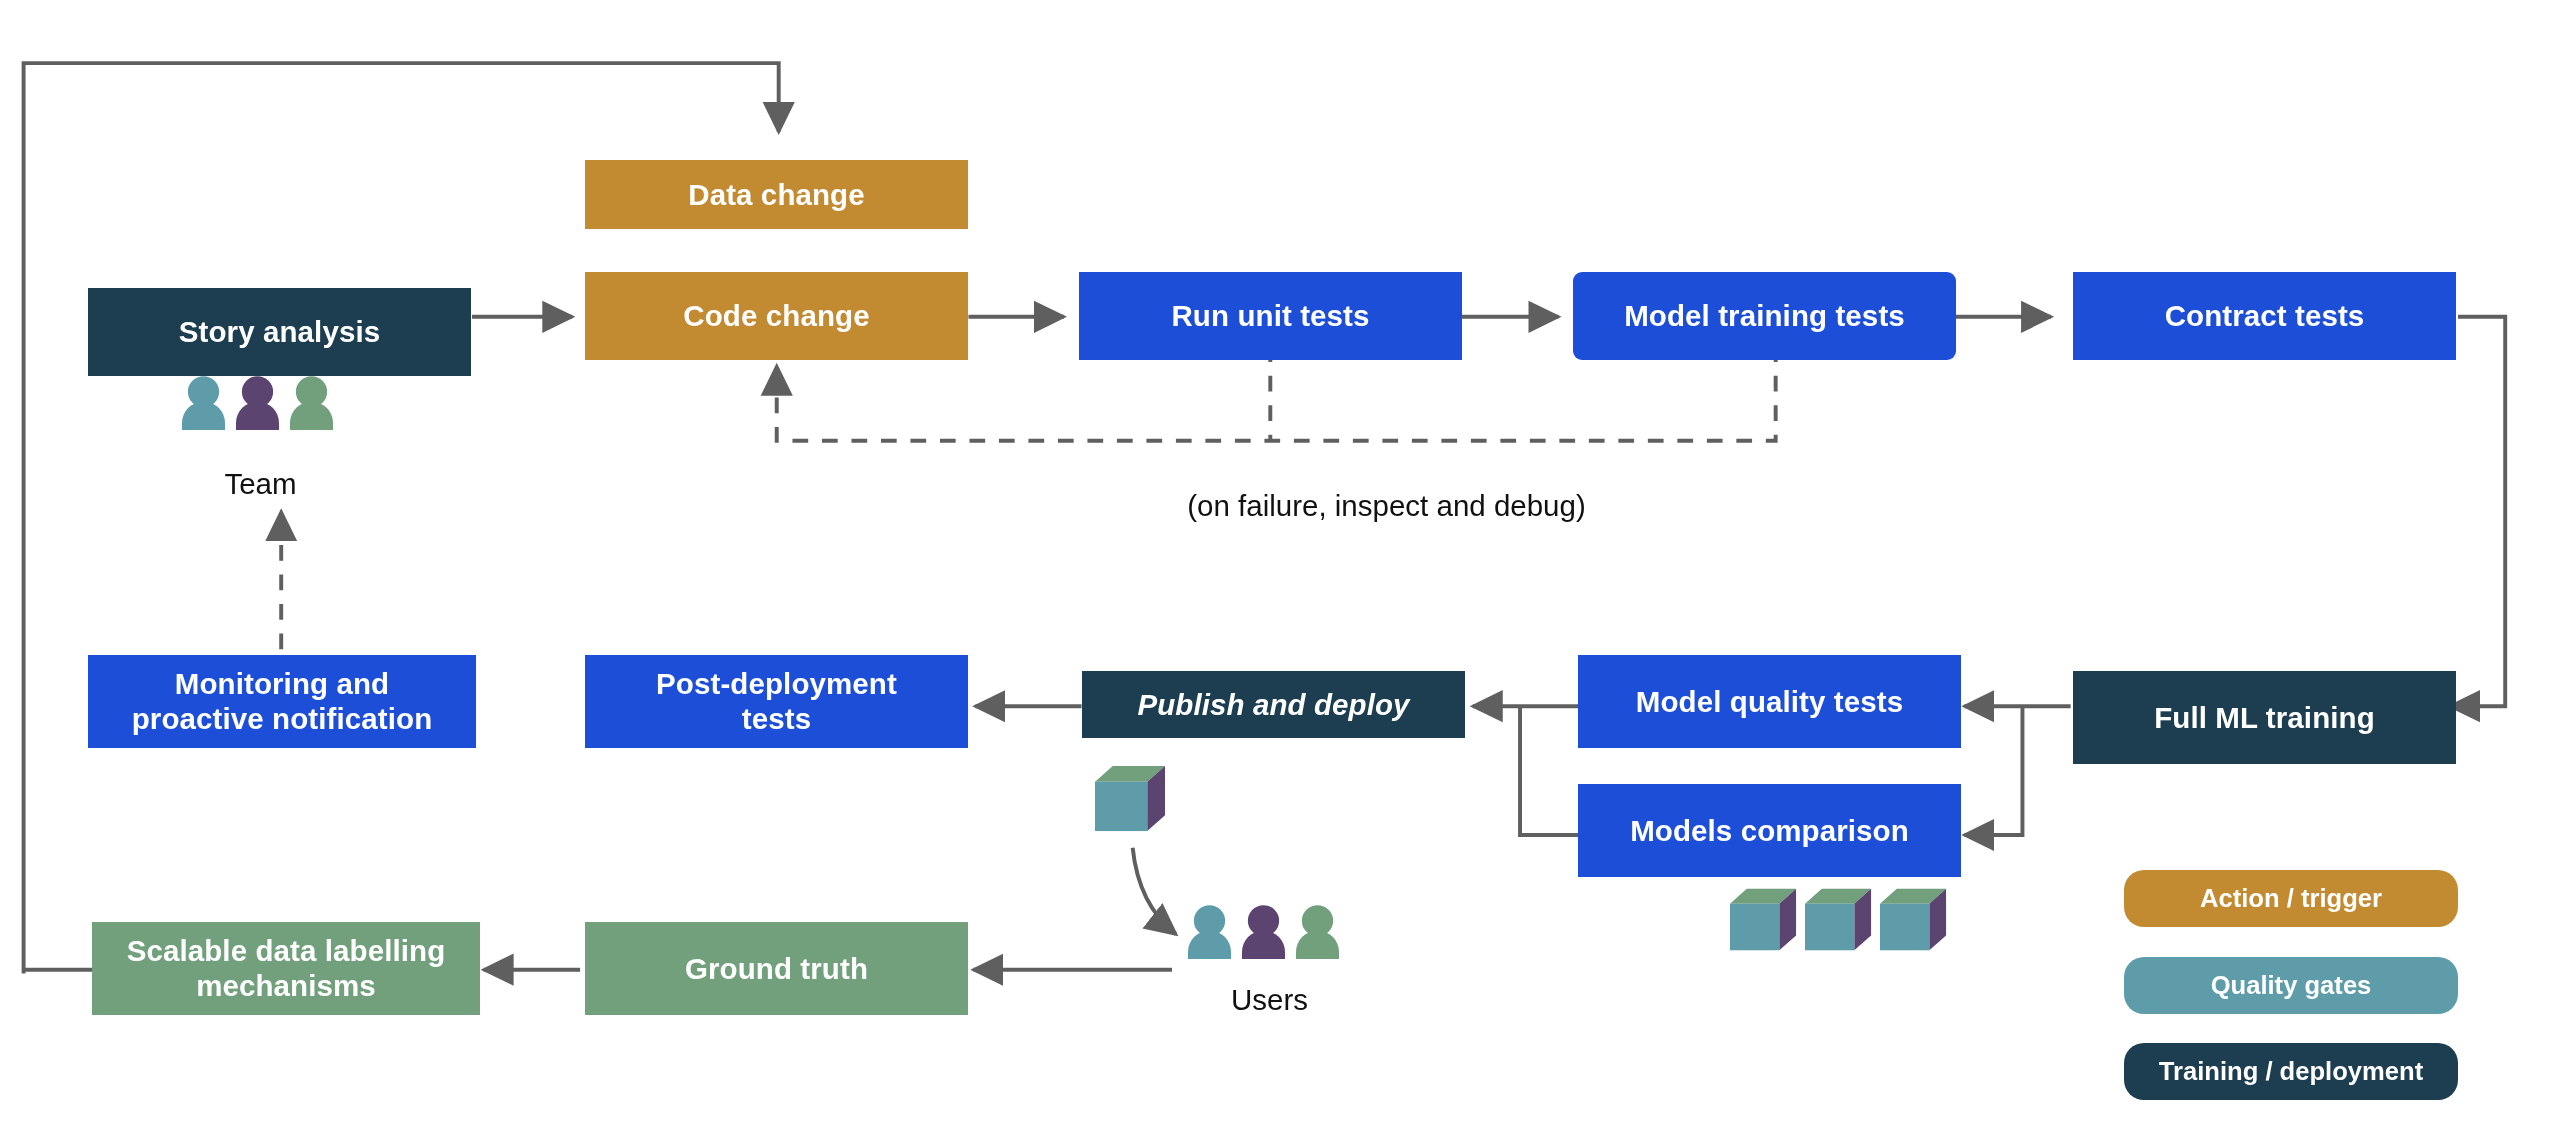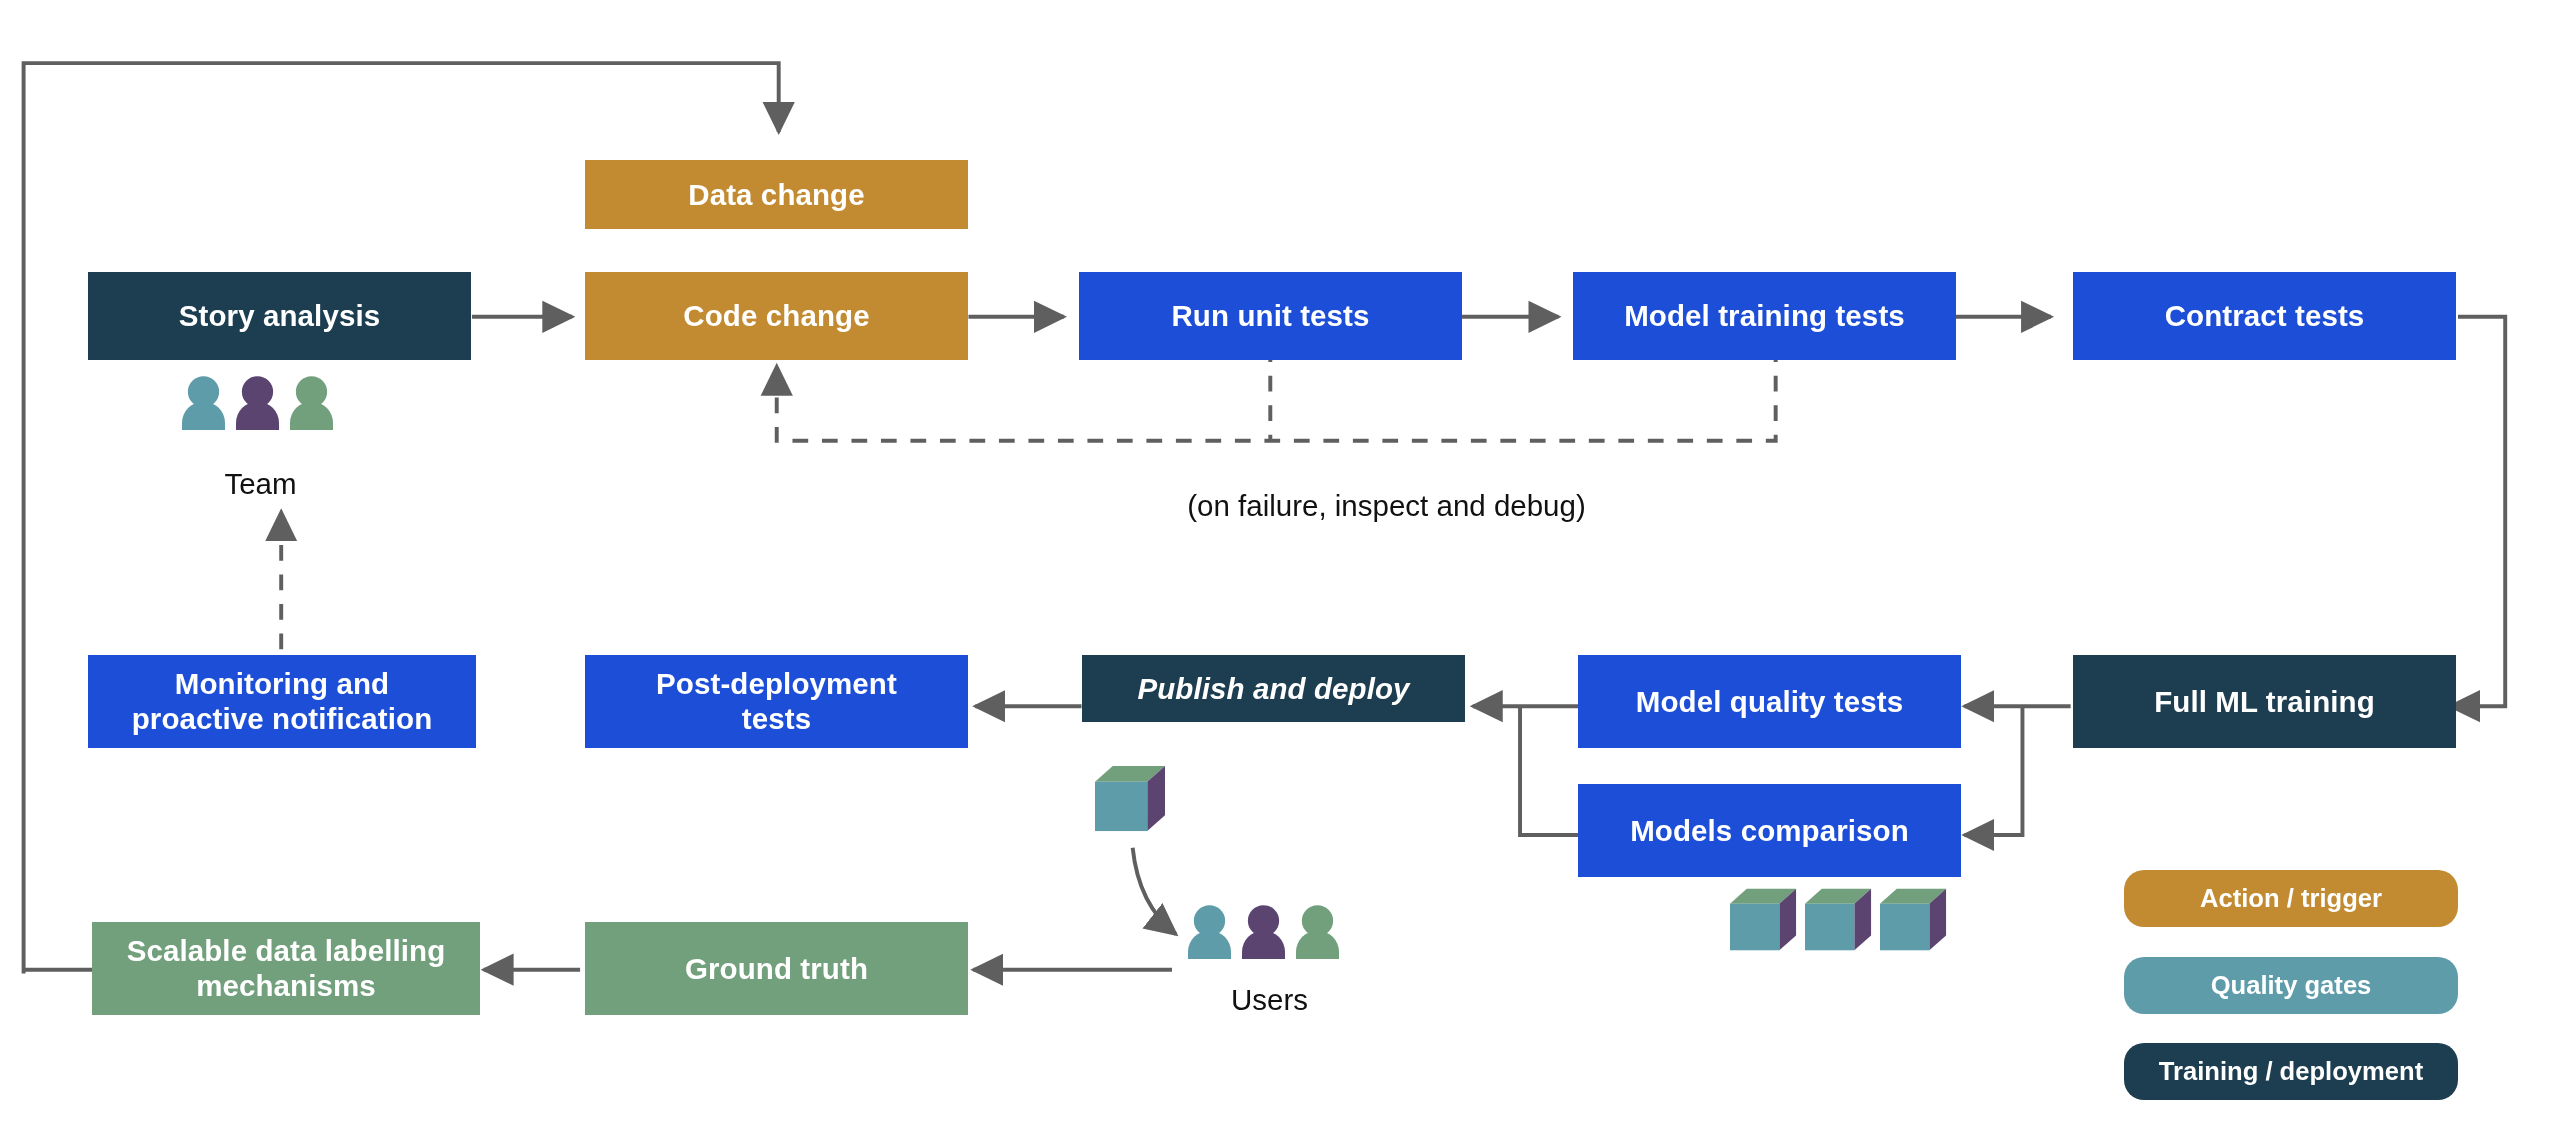--- a/index.html
+++ b/index.html
@@ -34,21 +34,21 @@
     text-align: center;
     color: #ffffff;
     font-weight: bold;
     font-size: 29.5px;
     line-height: 1.22;
     padding: 3.9px 9.8px;
     letter-spacing: 0.1px;
   }
   .node.orange  { background: #c28b32; }
   .node.teal    { background: #1d4ed8; }
-  .node.navy    { background: #1d3e50; }
+  .node.navy    { background: #1d3e50; margin-top: 16px; }
   .node.green   { background: #72a07c; }
 
   .plainlabel {
     position: absolute;
     color: #111111;
     font-size: 29.5px;
     font-weight: normal;
     text-align: center;
     white-space: nowrap;
   }
@@ -140,21 +140,21 @@
   </div>
 
   <div class="node orange" style="left:585px; top:272px; width:383px; height:88px;">
     <span>Code change</span>
   </div>
 
   <div class="node teal" style="left:1079px; top:272px; width:383px; height:88px;">
     <span>Run unit tests</span>
   </div>
 
-  <div class="node teal" style="left:1573px; top:272px; width:383px; height:88px;">
+  <div class="node teal" style="left:1573px; top:272px; width:383px; height:88px;border-radius:9px;">
     <span>Model training tests</span>
   </div>
 
   <div class="node teal" style="left:88px; top:655px; width:388px; height:93px; flex-direction:column; line-height:1.18;">
     <span>Monitoring and</span>
     <span>proactive notification</span>
   </div>
 
   <div class="node teal" style="left:2073px; top:272px; width:383px; height:88px;">
     <span>Contract tests</span>

